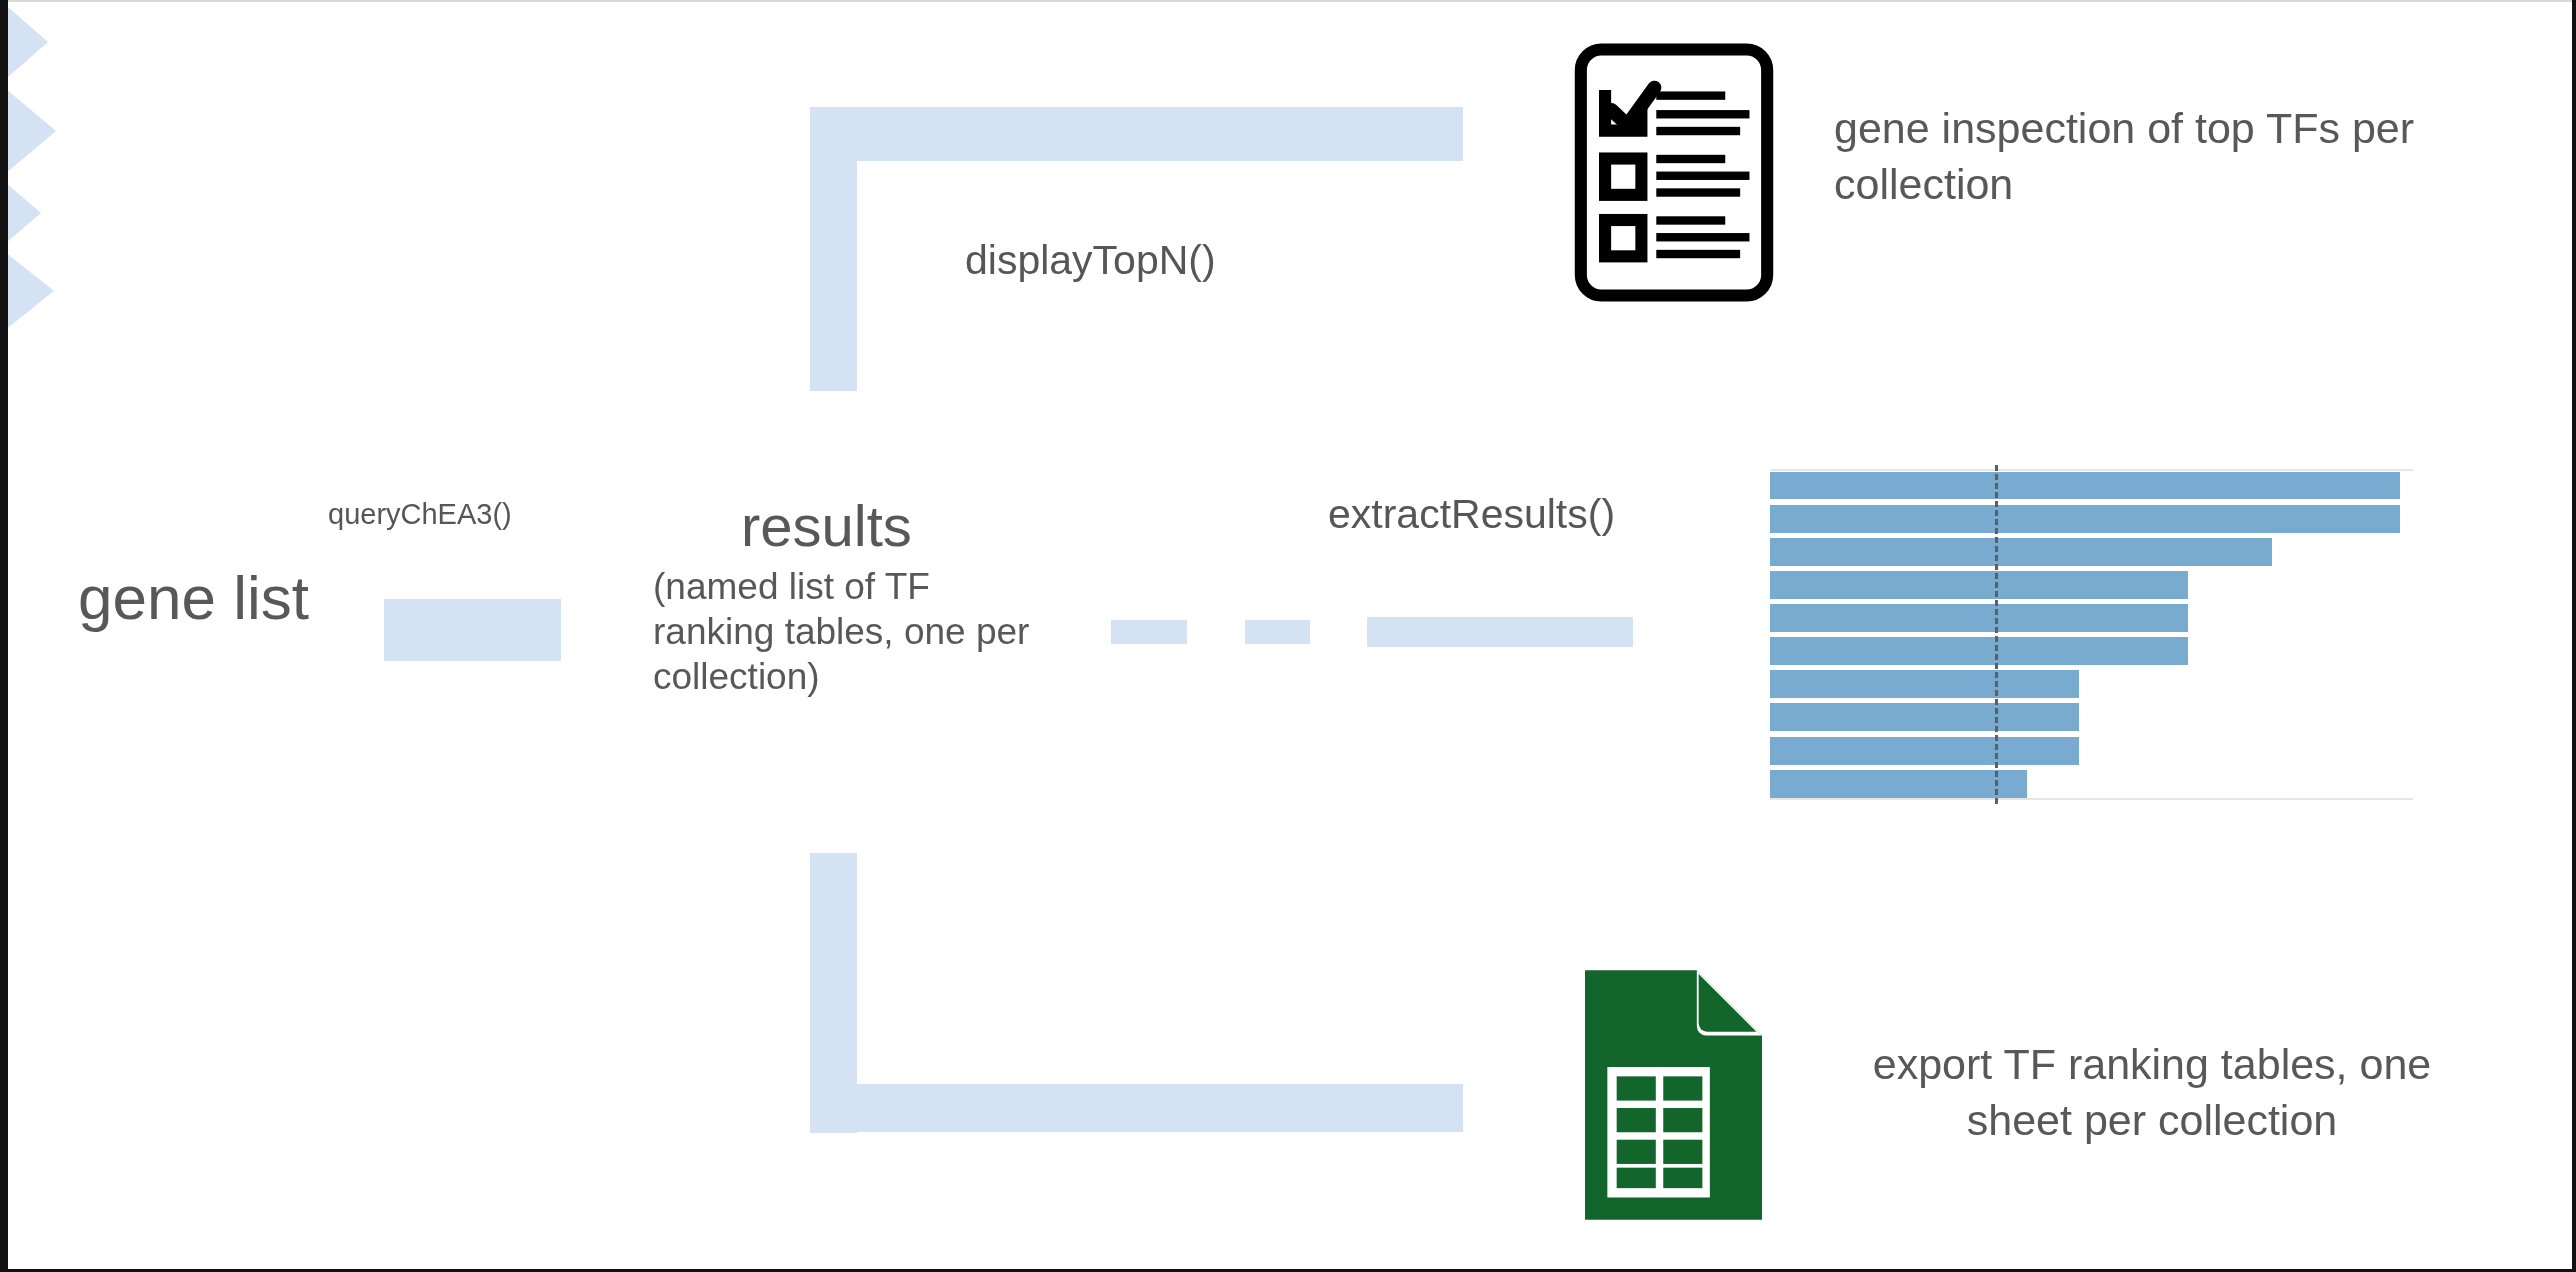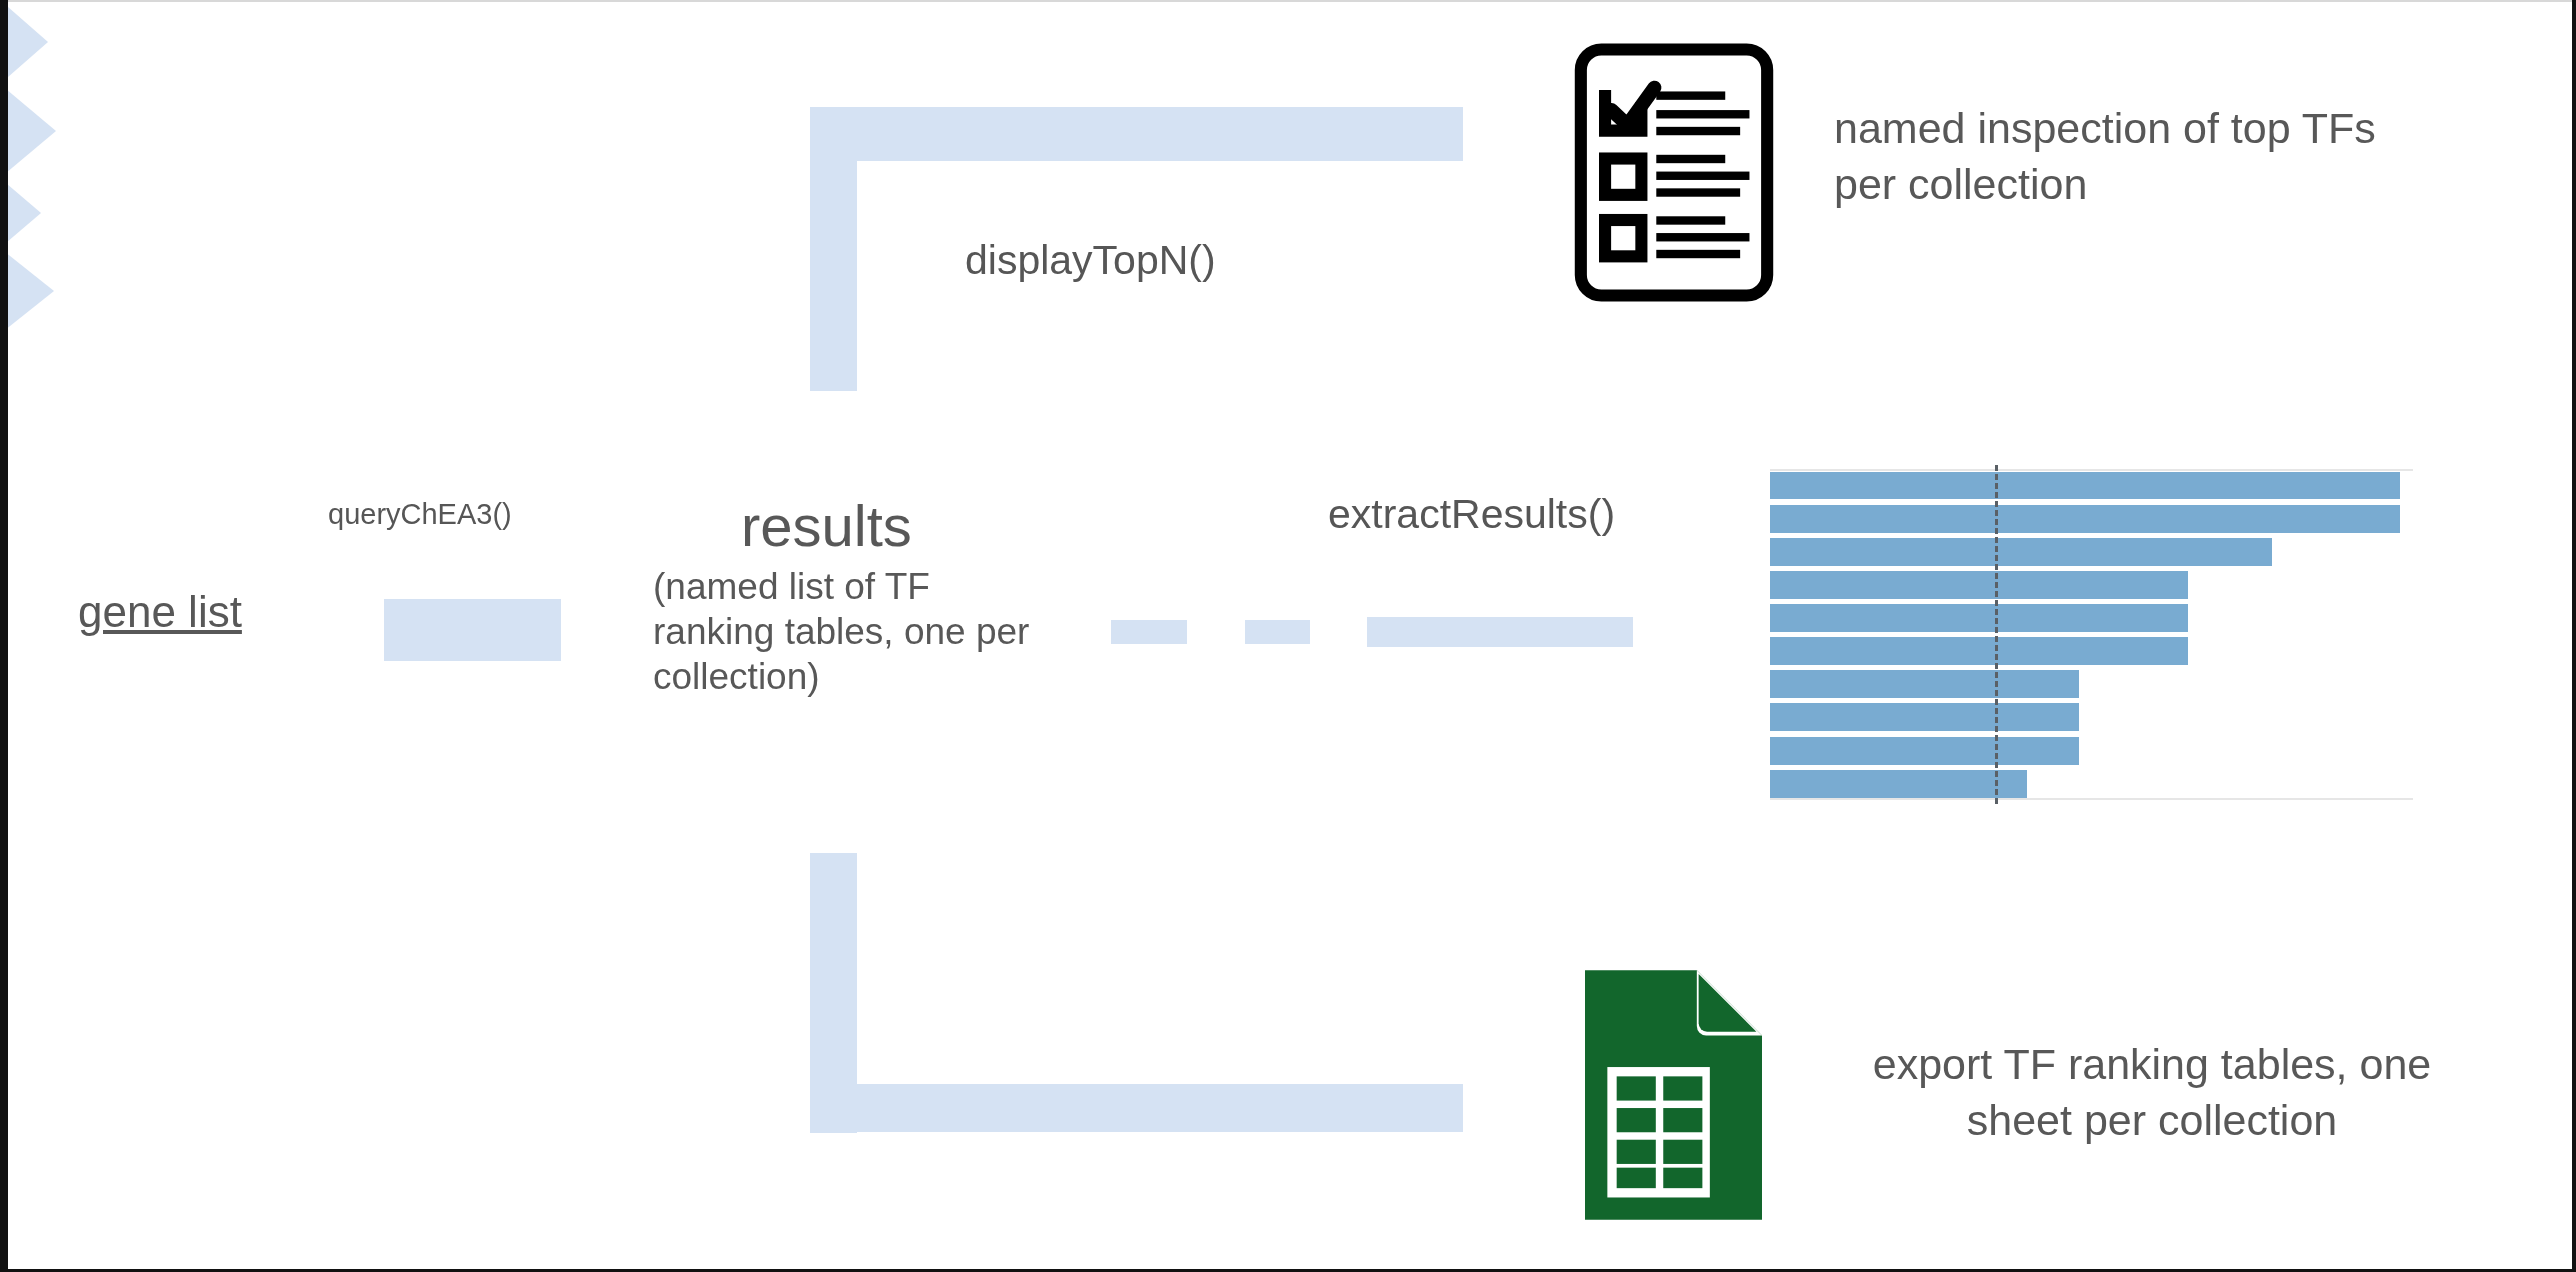--- a/index.html
+++ b/index.html
@@ -22,24 +22,23 @@
 
   .label{
     position:absolute;
     color:#565656;
     white-space:nowrap;
     line-height:1.12;
   }
 
   
   #gene-list{
-    left:78px;top:587px;
-    font-size:44px;
-    color:#585858;
-    text-decoration:underline;
+    left:78px;top:563px;
+    font-size:62px;
+    color:#585858;
   }
   #query-label{
     left:328px;top:498px;
     font-size:29px;
   }
   #results-title{
     left:741px;top:494px;
     font-size:58px;
     color:#585858;
   }
@@ -201,21 +200,21 @@
       <rect x="88" y="138" width="100" height="9" fill="#000000"></rect>
       <rect x="88" y="156" width="90" height="9" fill="#000000"></rect>
 
       <rect x="33" y="190" width="39" height="39" fill="none" stroke="#000000" stroke-width="13"></rect>
       <rect x="88" y="186" width="74" height="9" fill="#000000"></rect>
       <rect x="88" y="204" width="100" height="9" fill="#000000"></rect>
       <rect x="88" y="222" width="90" height="9" fill="#000000"></rect>
     </svg>
   </div>
 
-  <div class="label" id="quick-inspect-text">named inspection of top TFs per collection</div>
+  <div class="label" id="quick-inspect-text">gene inspection of top TFs per collection</div>
 
   <div class="label" id="visualize-label">extractResults()</div>
   <div class="arrowblue" id="dash1"></div>
   <div class="arrowblue" id="dash2"></div>
   <div class="arrowblue" id="dash-shaft"></div>
   <div id="dash-head"></div>
 
   <div id="bar-chart">
     <div class="plot" id="bar-plot">
         <div class="axisline" style="top: 0px;"></div>

